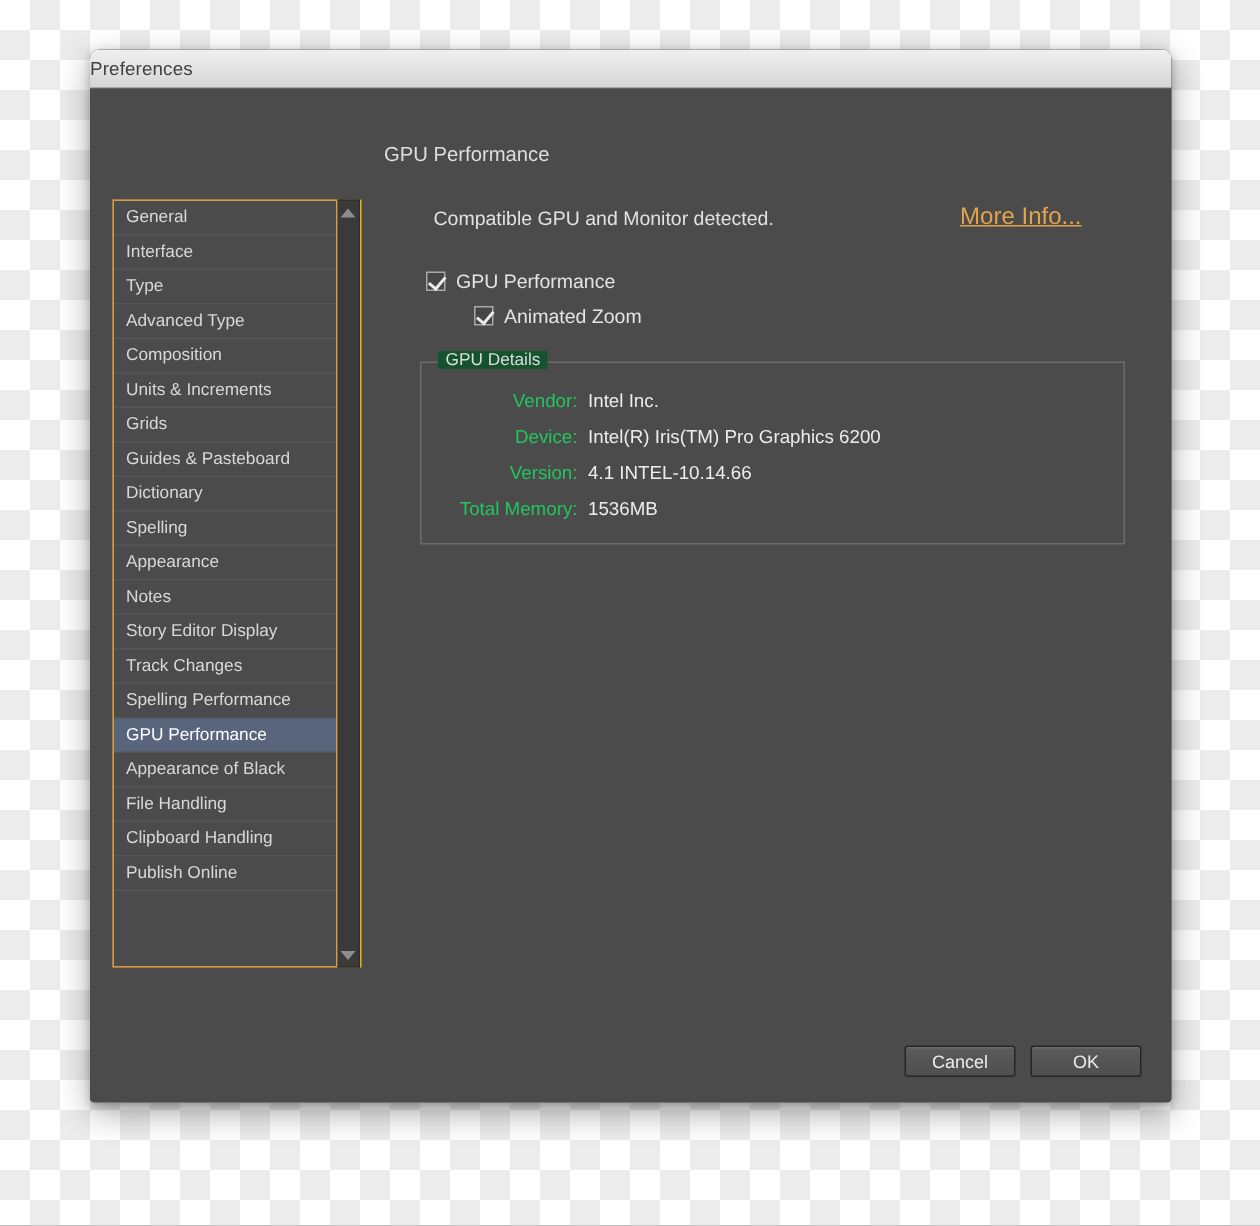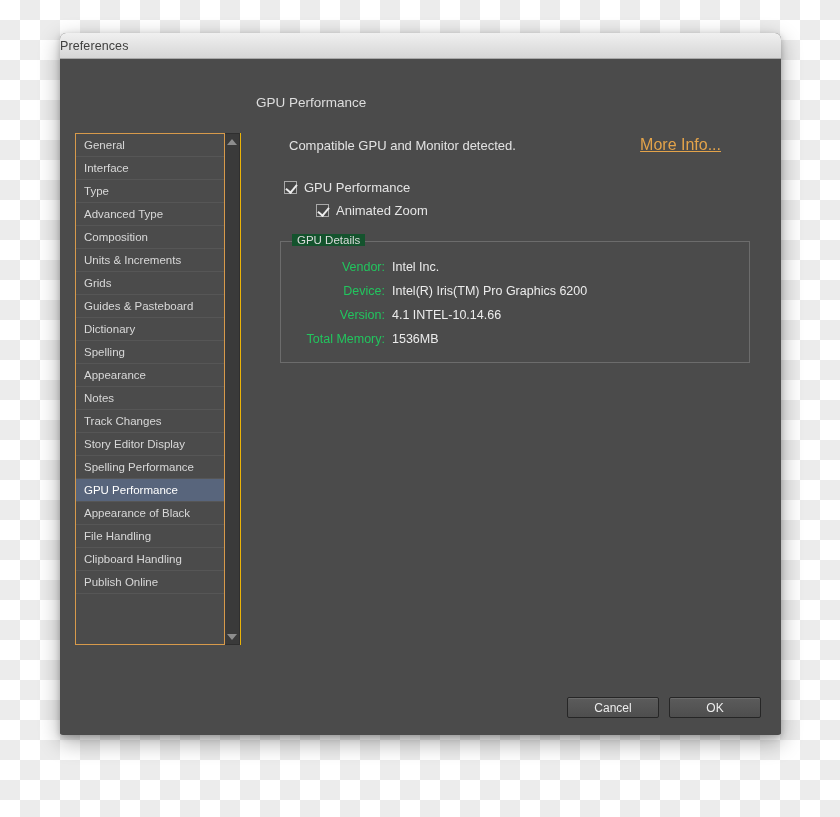--- a/index.html
+++ b/index.html
@@ -229,21 +229,21 @@
 
   
   .footer {
     position: absolute;
     right: 20px;
     bottom: 16px;
     display: flex;
     gap: 10px;
   }
   .btn {
-    width: 92px;
+    width: 74px;
     height: 21px;
     border: 1px solid #262626;
     border-radius: 2px;
     background: linear-gradient(to bottom, #5b5b5b 0%, #4e4e4e 100%);
     box-shadow: inset 0 1px 0 rgba(255,255,255,0.10);
     color: #ededed;
     font-size: 12px;
     display: flex;
     align-items: center;
     justify-content: center;
@@ -270,22 +270,22 @@
             <div class="side-item">Type</div>
             <div class="side-item">Advanced Type</div>
             <div class="side-item">Composition</div>
             <div class="side-item">Units &amp; Increments</div>
             <div class="side-item">Grids</div>
             <div class="side-item">Guides &amp; Pasteboard</div>
             <div class="side-item">Dictionary</div>
             <div class="side-item">Spelling</div>
             <div class="side-item">Appearance</div>
             <div class="side-item">Notes</div>
+            <div class="side-item">Story Editor Display</div>
             <div class="side-item">Track Changes</div>
-            <div class="side-item">Story Editor Display</div>
             <div class="side-item">Spelling Performance</div>
             <div class="side-item selected">GPU Performance</div>
             <div class="side-item">Appearance of Black</div>
             <div class="side-item">File Handling</div>
             <div class="side-item">Clipboard Handling</div>
             <div class="side-item">Publish Online</div>
             <div class="side-filler"></div>
           </div>
         <div class="side-scroll">
           <div class="scroll-arrow up">

